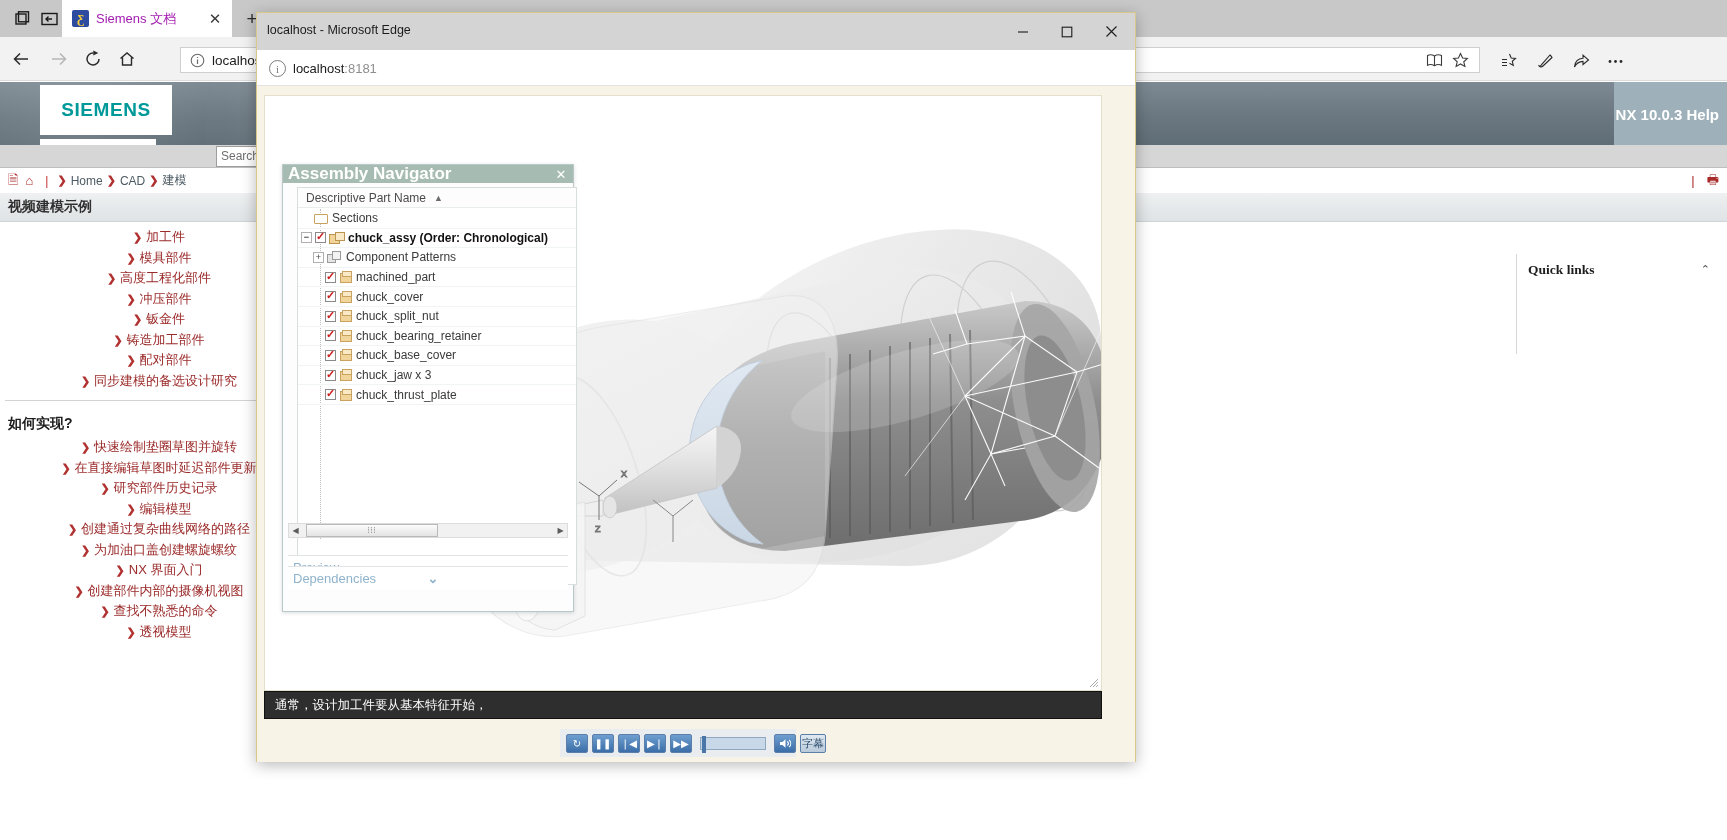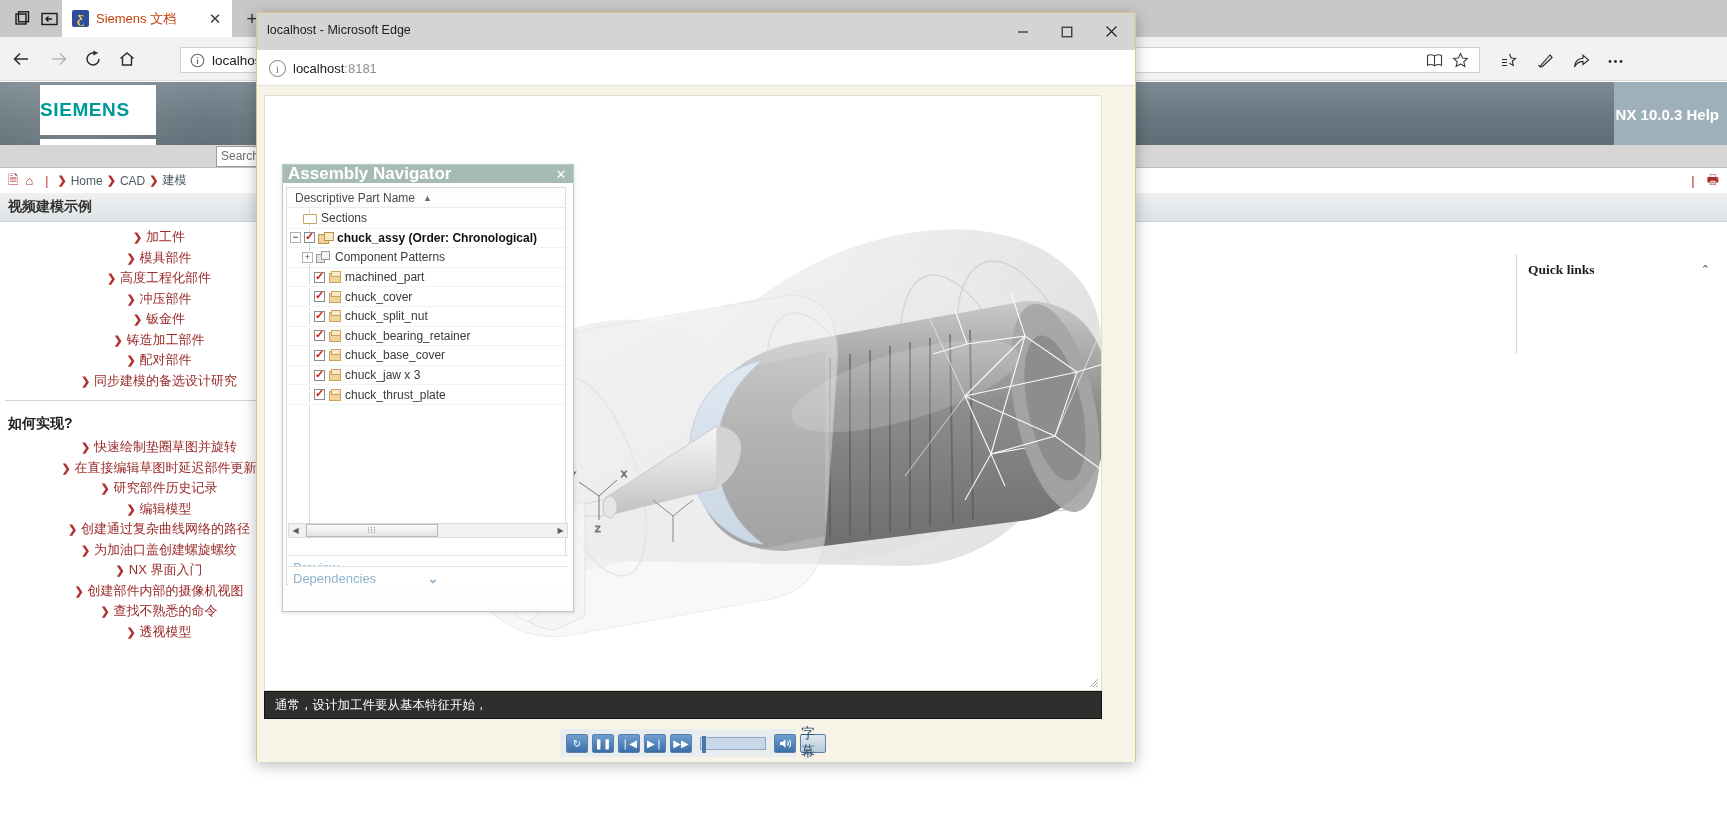--- a/index.html
+++ b/index.html
@@ -19,21 +19,21 @@
   .tabstrip { position:absolute; left:0; top:0; width:1727px; height:37px; background:#c8c8c8; }
   .tab-sysbtn { position:absolute; top:0; height:37px; width:40px; display:flex; align-items:center; justify-content:center; color:#1a1a1a; }
   .tab-sysbtn svg { display:block; }
   .tab-active {
     position:absolute; left:62px; top:0; width:170px; height:37px; background:#ffffff;
     display:flex; align-items:center; padding:0 6px 0 10px; gap:7px;
   }
   .tab-favicon { width:17px; height:17px; background:#2d4b9f; border-radius:2px; position:relative; flex:none;
      display:flex;align-items:center;justify-content:center; }
   .tab-favicon i { font-style:normal; color:#ffd23b; font-size:12px; font-weight:bold; line-height:1; font-family:"Liberation Serif",serif;}
-  .tab-title { font-size:13px; color:#c2410c; white-space:nowrap; overflow:hidden; flex:1; }
+  .tab-title { font-size:13px; color:#a21caf; white-space:nowrap; overflow:hidden; flex:1; }
   .tab-x { width:22px; height:22px; display:flex;align-items:center;justify-content:center; color:#3a3a3a; font-size:15px; flex:none;}
   .tab-new { position:absolute; left:240px; top:8px; width:24px;height:22px; display:flex;align-items:center;justify-content:center; color:#2b2b2b; font-size:19px;}
   .tab-chev { position:absolute; left:270px; top:10px; width:24px;height:18px; display:flex;align-items:center;justify-content:center; color:#2b2b2b; font-size:12px;}
 
   
   .navbar { position:absolute; left:0; top:37px; width:1727px; height:44px; background:#f2f2f2; border-bottom:1px solid #dcdcdc;}
   .nav-ico { position:absolute; top:37px; height:44px; width:38px; display:flex;align-items:center;justify-content:center; color:#2b2b2b; }
   .nav-ico.disabled { color:#b6b6b6; }
   .addrbar {
     position:absolute; left:180px; top:47px; width:1300px; height:26px;
@@ -48,22 +48,22 @@
   
   .pagearea { position:absolute; left:0; top:82px; width:1727px; height:758px; background:#ffffff; }
 
   
   .banner { position:absolute; left:0; top:0; width:1727px; height:63px;
     background:linear-gradient(to bottom,#7d8a93 0%, #6a7780 55%, #5f6d76 100%); overflow:hidden;}
   .banner:before{content:"";position:absolute;left:-60px;top:-40px;width:340px;height:190px;border-radius:50%;
     background:radial-gradient(circle at 40% 40%, rgba(255,255,255,.12), rgba(255,255,255,0) 65%);}
   .banner:after{content:"";position:absolute;left:205px;top:-70px;width:260px;height:230px;border-radius:50%;
     background:radial-gradient(circle at 45% 55%, rgba(255,255,255,.10), rgba(255,255,255,0) 68%);}
-  .logo-box { position:absolute; left:40px; top:3px; width:116px; height:50px; background:#fff;
-     display:flex; align-items:center; justify-content:flex-start; z-index:3;}
+  .logo-box { position:absolute; left:40px; top:3px; width:132px; height:50px; background:#fff;
+     display:flex; align-items:center; justify-content:center; z-index:3;}
   .logo-box span { color:#009999; font-size:19px; font-weight:bold; letter-spacing:0.6px; font-family:"Liberation Sans",sans-serif;}
   .logo-bar { position:absolute; left:40px; top:57px; width:116px; height:10px; background:#fff; z-index:3;}
 
   .help-band { position:absolute; right:0; top:0; width:113px; height:63px; background:#9eb0b9; z-index:2;}
   .help-text { position:absolute; right:8px; top:24px; color:#ffffff; font-size:15px; font-weight:bold; white-space:nowrap; z-index:4;}
 
   
   .searchstrip { position:absolute; left:0; top:63px; width:1727px; height:23px; background:#d6d6d6; border-bottom:1px solid #bfbfbf;}
   .searchbox { position:absolute; left:216px; top:64px; width:100px; height:21px; background:#fff; border:1px solid #9e9e9e;
       font-size:12px; color:#6f6f6f; padding:2px 4px; }
@@ -118,21 +118,21 @@
 
   
   .model3d { position:absolute; left:0; top:0; width:836px; height:594px; overflow:hidden; background:#ffffff;}
 
   
   .an { position:absolute; left:17px; top:68px; width:292px; height:448px;
       background:#fdfdfd; border:1px solid #b9c9c9; box-shadow:0 1px 4px rgba(0,0,0,.14); z-index:20;}
   .an-title { height:18px; background:#a6bcb3; display:flex; align-items:center; padding:0 5px; }
   .an-title b { color:#ffffff; font-size:17px; font-weight:bold; flex:1; }
   .an-x { color:#ffffff; font-size:13px; width:14px;text-align:center; }
-  .an-inner { position:absolute; left:3px; top:22px; width:280px; height:398px; border:1px solid #d8dede; background:#fff;}
+  .an-inner { position:absolute; left:14px; top:22px; width:280px; height:398px; border:1px solid #d8dede; background:#fff;}
   .an-col { height:20px; background:#fdfdfd; border-bottom:1px solid #e8ecec; display:flex; align-items:center; padding-left:8px; gap:8px;}
   .an-col span { font-size:12px; color:#4b4b4b; }
   .an-col .sortarrow { font-size:9px; color:#6a6a6a; }
   .an-rows { position:absolute; left:0; top:21px; width:278px; height:330px; }
   .an-row { height:19.6px; display:flex; align-items:center; border-bottom:1px solid #f1f4f4; font-size:12px; color:#3a3a3a; white-space:nowrap;}
   .an-row.bold { font-weight:bold; color:#111; }
   .ind { display:inline-block; flex:none; }
   .expander { width:11px;height:11px; border:1px solid #b0b0b0; background:#fff; font-size:9px; line-height:9px;
       text-align:center; color:#444; margin-right:3px; flex:none; font-family:"Liberation Sans",sans-serif;}
   .cbx { width:11px;height:11px; border:1px solid #8a8a8a; background:#fff; margin-right:3px; flex:none; position:relative;}
@@ -162,21 +162,21 @@
   
   .subbar { position:absolute; left:7px; top:605px; width:838px; height:28px; background:#2e2e2e; border:1px solid #111; }
   .subbar span { color:#ffffff; font-size:12.5px; line-height:26px; padding-left:10px; }
   .ctrlbar { position:absolute; left:303px; top:643px; width:236px; height:28px; background:#e9edef; display:flex; align-items:center; padding:0 6px; gap:4px;}
   .cbtn { width:22px; height:19px; border:1px solid #5b7fa8; border-radius:2px;
      background:linear-gradient(to bottom,#6f9fd0,#3b6ea8); color:#fff; font-size:10px;
      display:flex;align-items:center;justify-content:center; flex:none;}
   .cslider { width:66px; height:13px; background:#c8d8e8; border:1px solid #90a8bf; position:relative; margin:0 4px; flex:none;}
   .cslider:before{content:"";position:absolute;left:1px;top:-2px;width:4px;height:17px;background:#4a76a8;}
   .ctxt { width:26px;height:19px;border:1px solid #5b7fa8;border-radius:2px;background:linear-gradient(to bottom,#dfe8f0,#b9cadb);
-      color:#2a4a6a;font-size:14px;display:flex;align-items:center;justify-content:center;flex:none;}
+      color:#2a4a6a;font-size:11px;display:flex;align-items:center;justify-content:center;flex:none;}
 
   
   .grip { position:absolute; right:2px; bottom:2px; width:10px; height:10px; }
 
   
   .wm { position:absolute; left:1455px; top:755px; width:82px; height:82px; opacity:.55;}
 </style>
 </head>
 <body>
 

